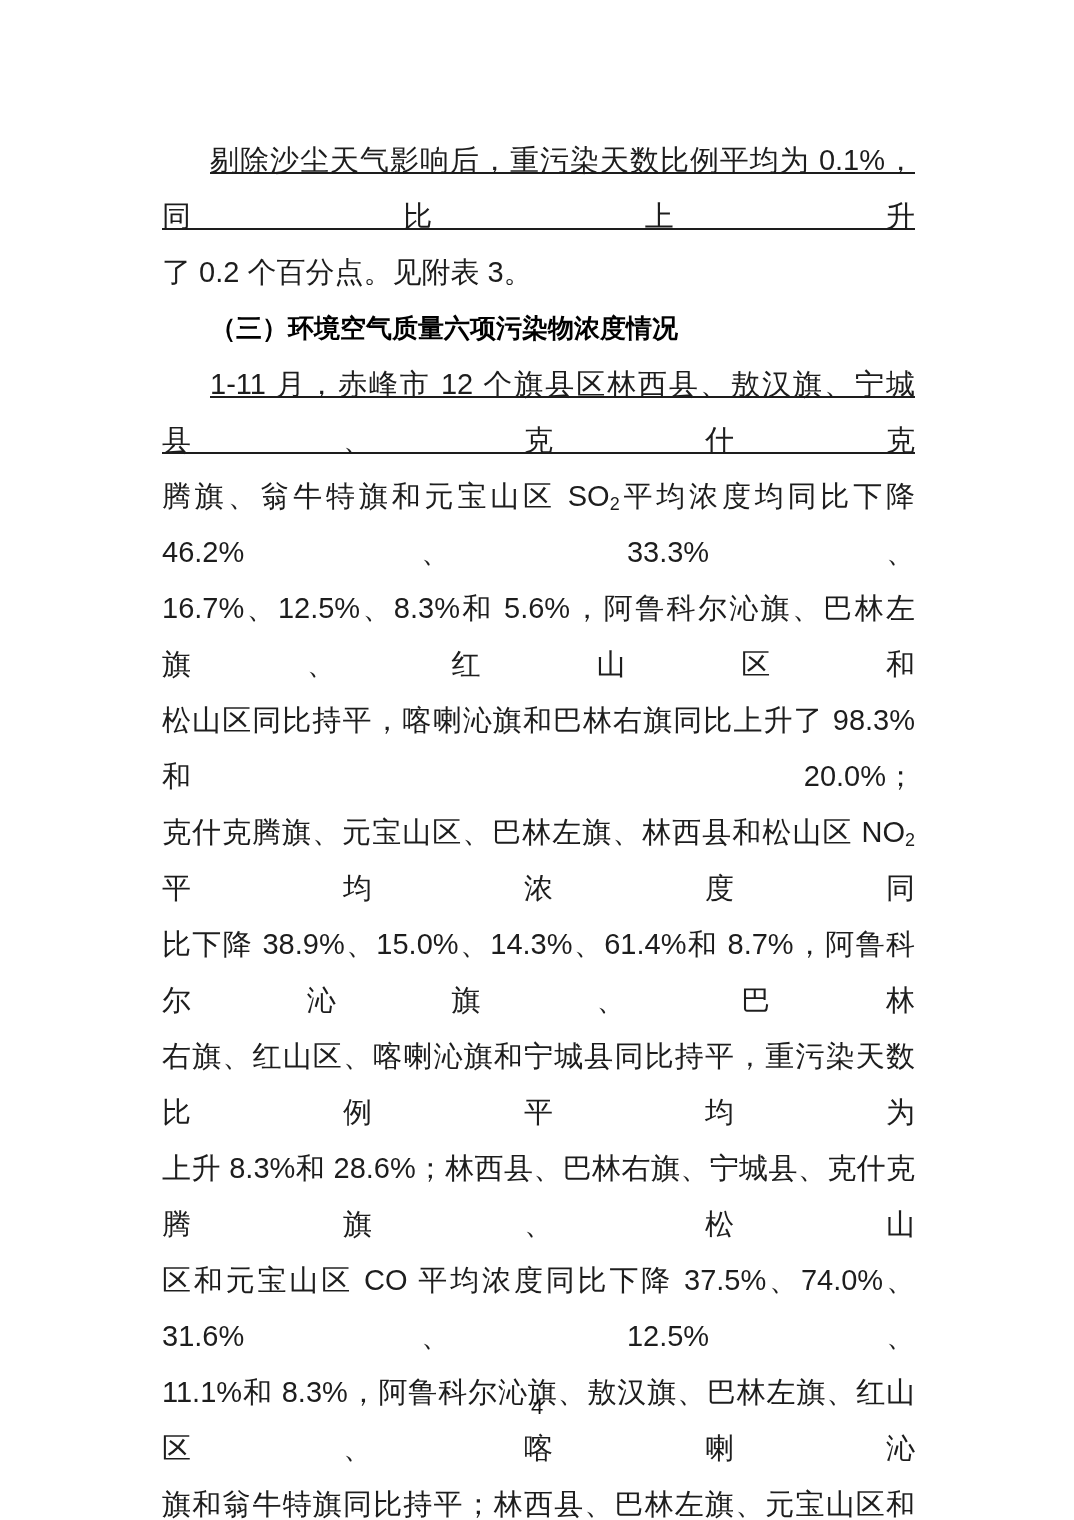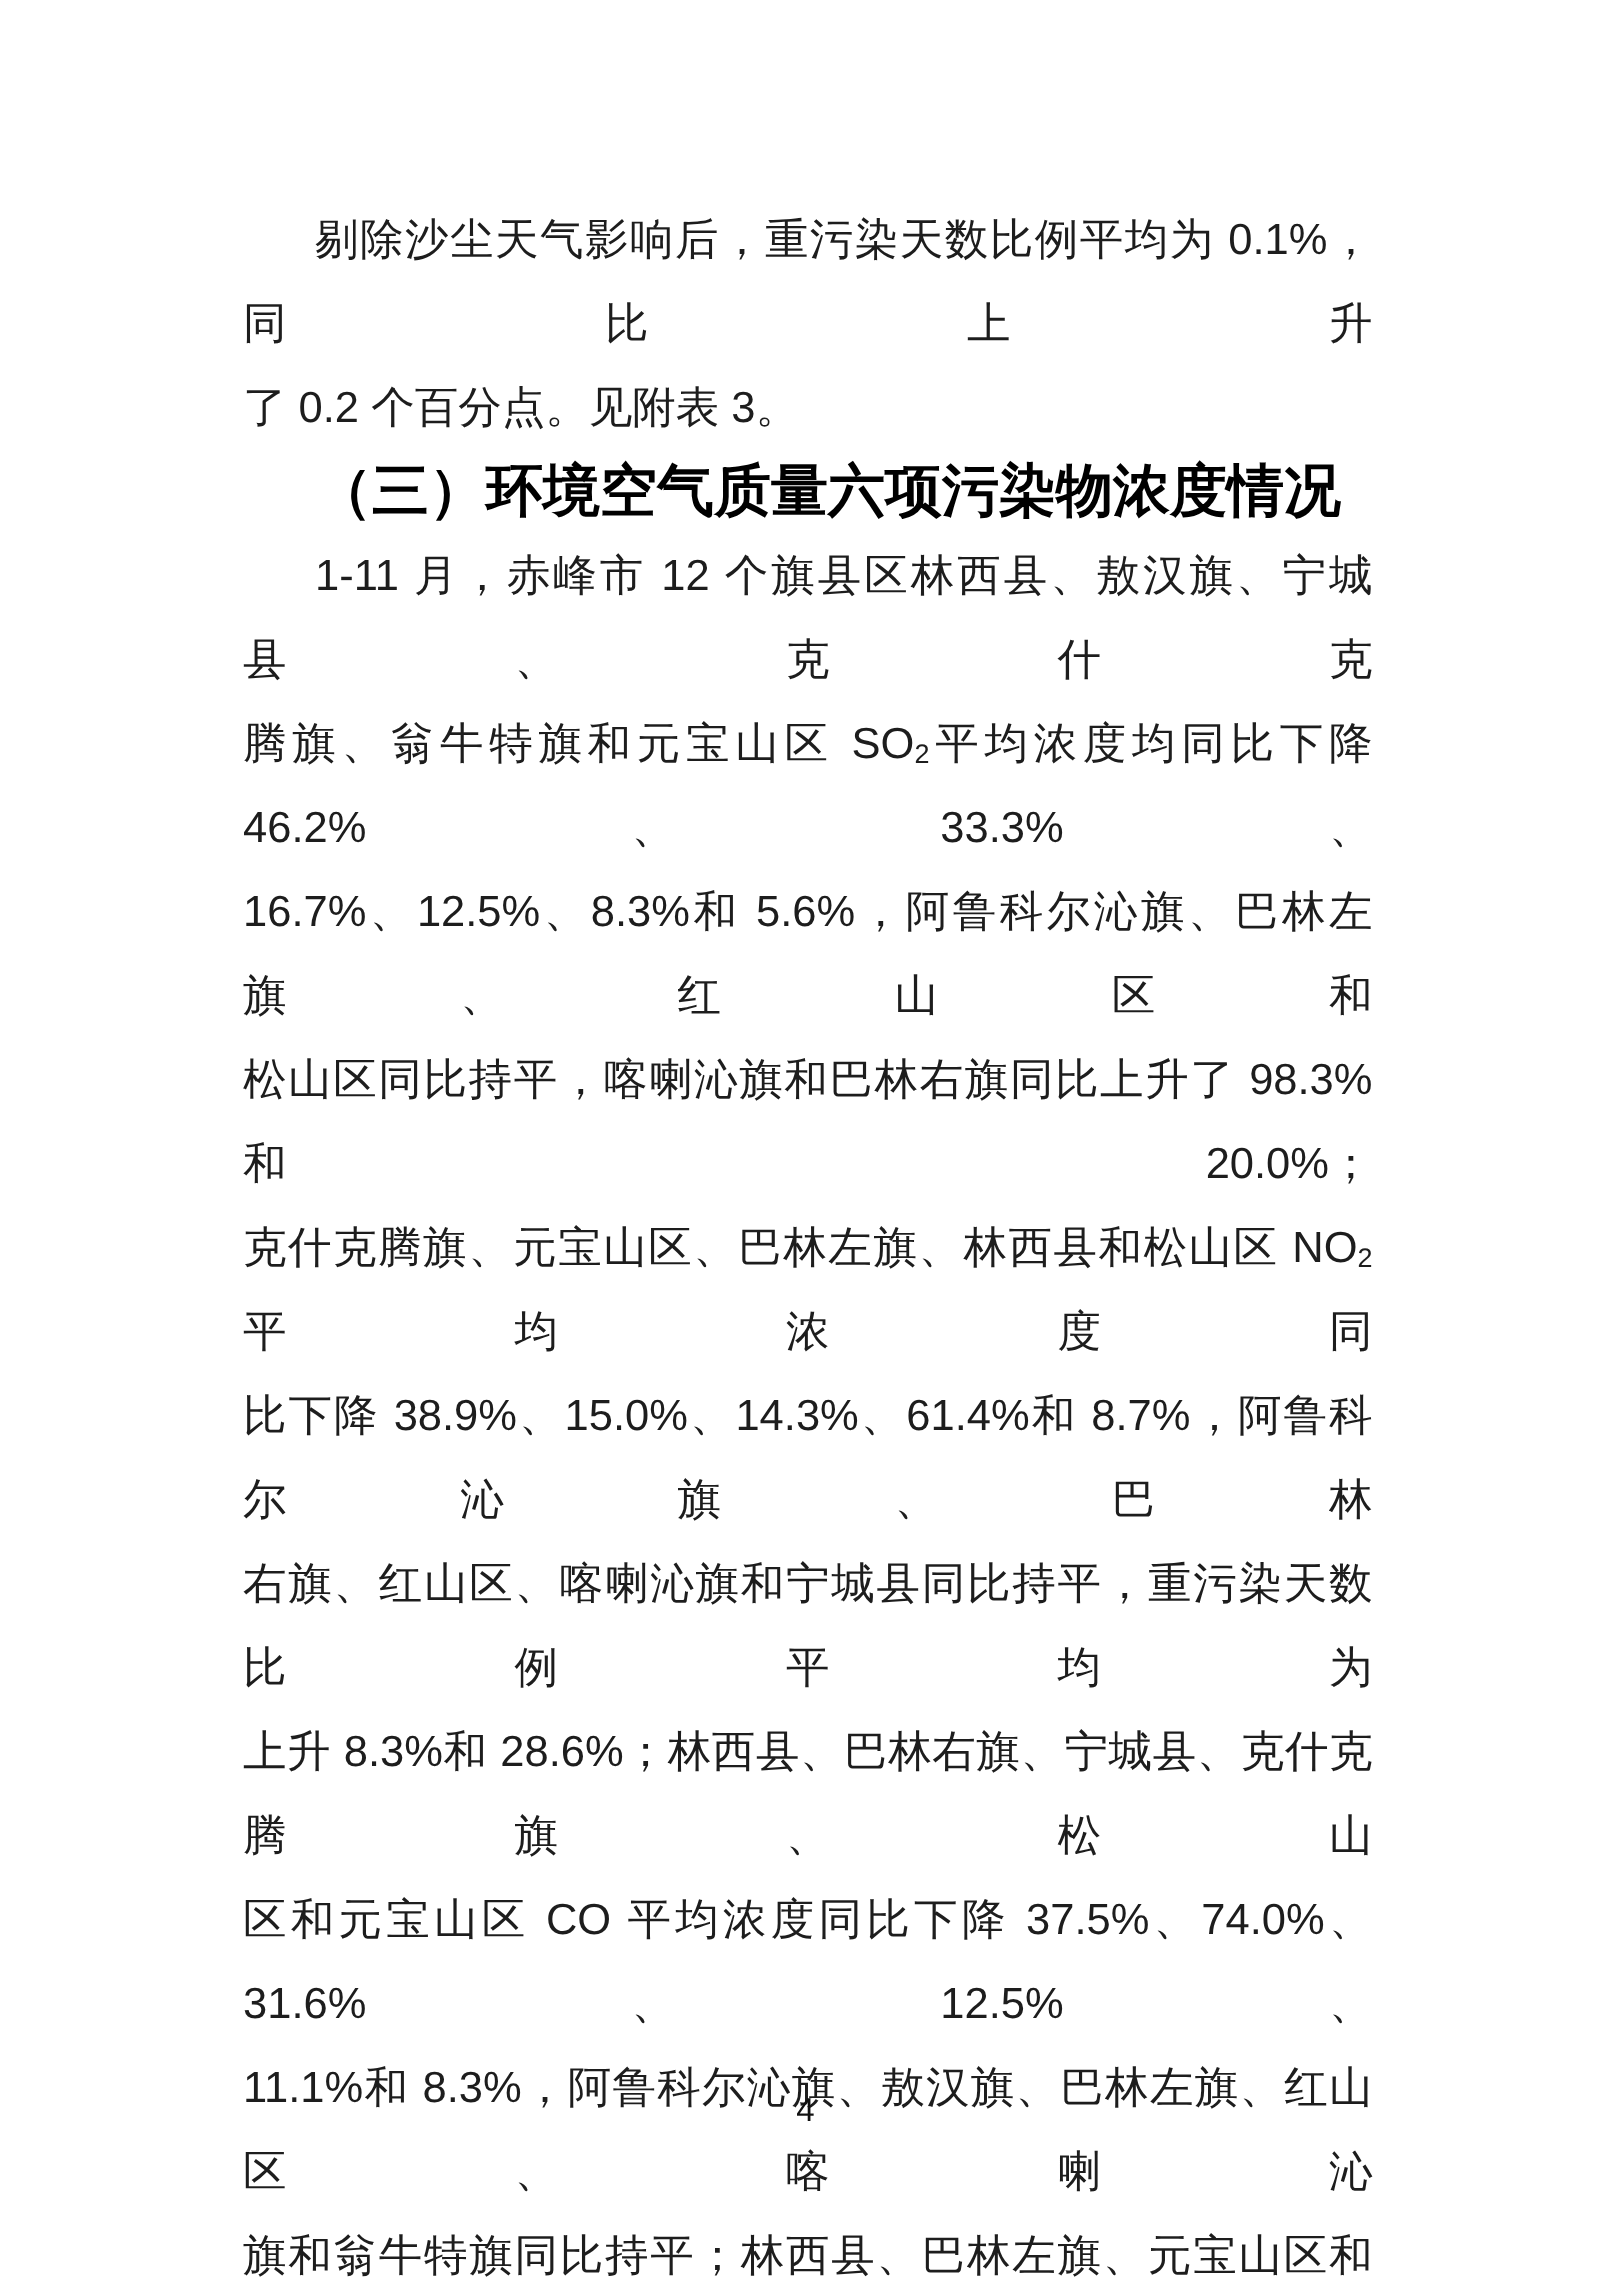--- a/index.html
+++ b/index.html
@@ -24,25 +24,25 @@
     font-size: 29px;
     line-height: 56px;
   }
   .paragraph { margin: 0; }
   .line {
     text-align: justify;
     white-space: nowrap; 
   }
   .line.fill { text-align-last: justify; white-space: normal; }
   .line.end  { text-align-last: left; }
-  .line.indent { text-indent: 48px; }
+  .line.indent { text-indent: 48px; text-decoration: underline; }
   .heading {
     font-weight: bold;
     color: #000000;
-    font-size: 38px;
+    font-size: 26px;
     text-indent: 48px;
     line-height: 56px;
   }
   sub {
     font-size: 0.62em;
     line-height: 0;
     vertical-align: -0.22em;
   }
   .footer {
     position: absolute;

